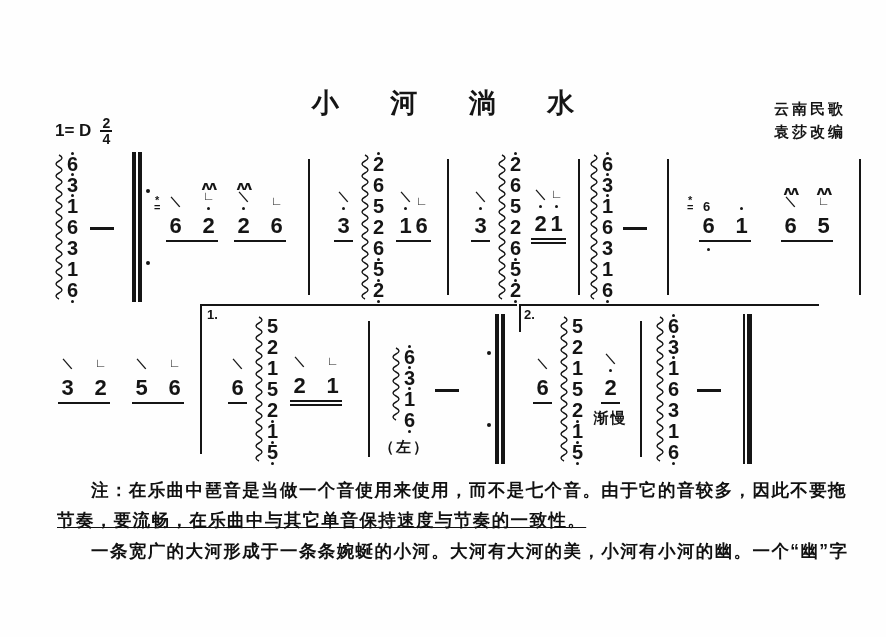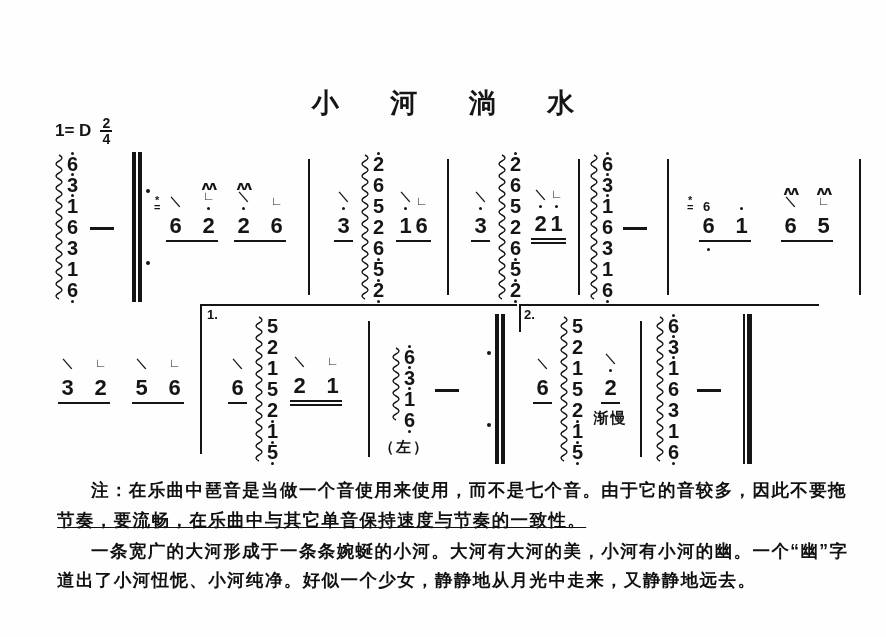--- a/index.html
+++ b/index.html
@@ -71,20 +71,24 @@
   .ftline.indent{padding-left:34px;}
   #ft1{top:478px;} #ft2{top:508px;text-decoration:underline;} #ft3{top:539px;} #ft4{top:568px;}
 </style>
 </head>
 <body>
 
 <div class="sheet">
 
   <div class="title">小 河 淌 水</div>
 
+  <div class="credits">
+    <div>云南民歌</div>
+    <div>袁莎改编</div>
+  </div>
 
   <div class="keysig">
     <span>1= D</span>
     <span class="frac">
       <span class="num">2</span>
       <span class="den">4</span>
     </span>
   </div>
 
   <div id="line1" class="mline">
@@ -357,15 +361,14 @@
       <div class="dash" style="margin-left: 16px;"></div>
       <div class="barwrap" style="margin-left: 22px;">
         <i class="bl tall"></i>
         <i class="bl wide tall"></i>
       </div>
     </div>
 
   <div id="ft1" class="ftline indent">注：在乐曲中琶音是当做一个音使用来使用，而不是七个音。由于它的音较多，因此不要拖</div>
   <div id="ft2" class="ftline">节奏，要流畅，在乐曲中与其它单音保持速度与节奏的一致性。</div>
   <div id="ft3" class="ftline indent">一条宽广的大河形成于一条条婉蜒的小河。大河有大河的美，小河有小河的幽。一个“幽”字</div>
-  <div id="ft4" class="ftline">道出了小河忸怩、小河纯净。好似一个少女，静静地从月光中走来，又静静地远去。</div>
 
 </div>
 
 </body></html>

